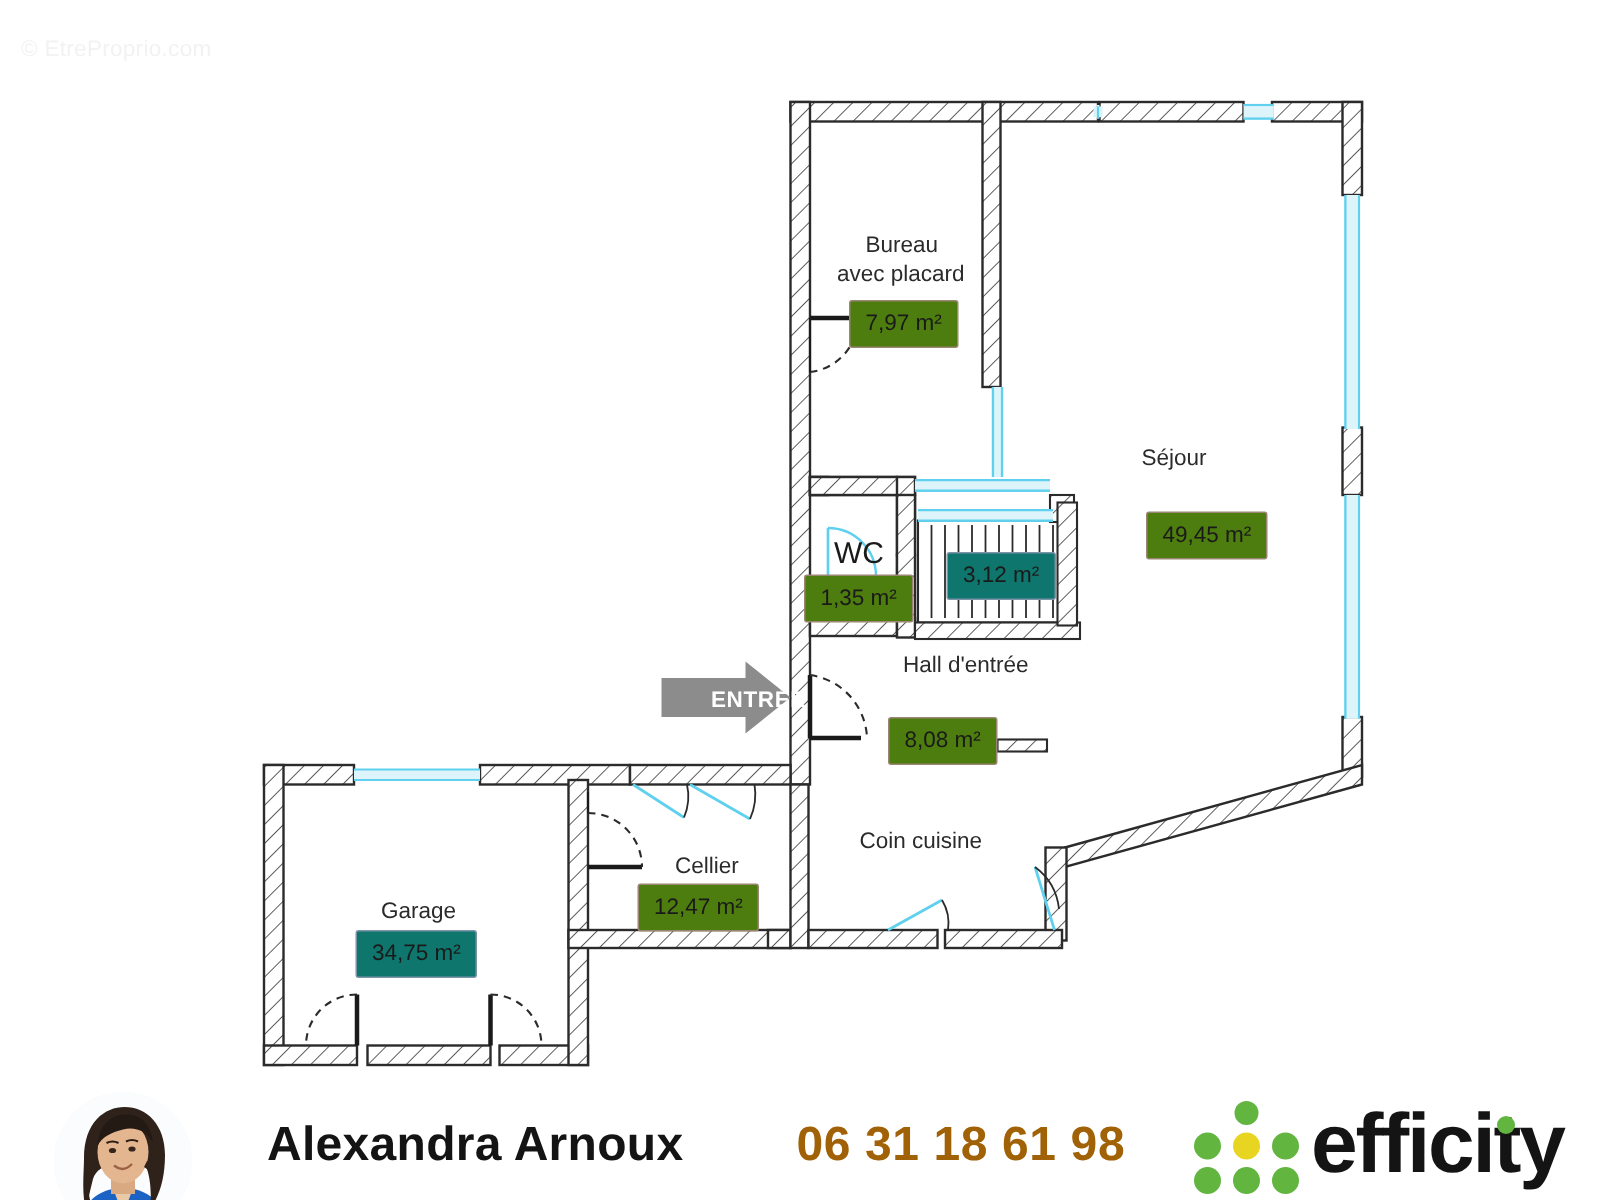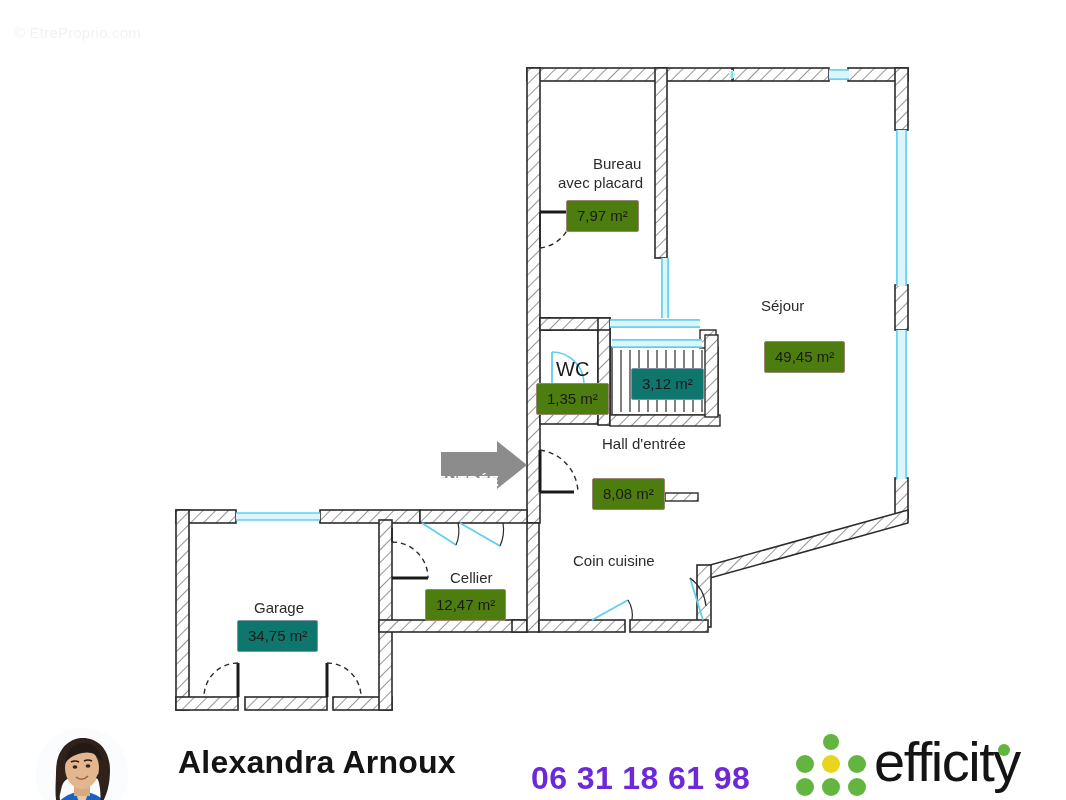--- a/index.html
+++ b/index.html
@@ -105,37 +105,36 @@
     color: #141414;
     white-space: nowrap;
   }
   #agent-phone {
     position: absolute;
     left: 531px;
     top: 18px;
     font-size: 32px;
     font-weight: bold;
     letter-spacing: .4px;
-    color: #6d28d9;
-    white-space: nowrap;
-    margin-top: 16px;
+    color: #a16207;
+    white-space: nowrap;
   }
   #brand {
     position: absolute;
     left: 795px;
     top: 6px;
     width: 271px;
     height: 66px;
   }
   #brand-word {
     position: absolute;
     left: 79px;
     top: 2px;
     font-size: 56px;
-    font-weight: normal;
+    font-weight: bold;
     letter-spacing: -1.5px;
     color: #141414;
     line-height: 1;
     white-space: nowrap;
   }
 </style>
 </head>
 <body>
 
 <div id="watermark">© EtreProprio.com</div>
@@ -338,21 +337,21 @@
 
   <g fill="url(#hatch)" stroke="#2b2b2b" stroke-width="1.4">
     <rect x="665" y="493" width="33" height="8"></rect>
   </g>
 
   <g>
     <polygon points="441,452 497,452 497,441 527,465 497,489 497,478 441,478" fill="#8c8c8c" stroke="none"></polygon>
   </g>
 </svg>
 
-<div class="room-name" style="left:577px; top:156px;margin-left:16px;">Bureau</div>
+<div class="room-name" style="left:577px; top:156px;">Bureau</div>
 <div class="room-name" style="left:558px; top:175px;">avec placard</div>
 <div class="area-chip beige" style="left:566px; top:200px;">7,97 m²</div>
 
 <div class="room-name" style="left:761px; top:298px;">Séjour</div>
 <div class="area-chip beige" style="left:764px; top:341px;">49,45 m²</div>
 
 <div class="wc-label" style="left:556px; top:359px;">WC</div>
 <div class="area-chip beige" style="left:536px; top:383px;">1,35 m²</div>
 
 <div class="area-chip blue" style="left:631px; top:368px;">3,12 m²</div>
@@ -361,21 +360,21 @@
 <div class="area-chip beige" style="left:592px; top:478px;">8,08 m²</div>
 
 <div class="room-name" style="left:573px; top:553px;text-align:right;">Coin cuisine</div>
 
 <div class="room-name" style="left:450px; top:570px;">Cellier</div>
 <div class="area-chip beige" style="left:425px; top:589px;">12,47 m²</div>
 
 <div class="room-name" style="left:254px; top:600px;">Garage</div>
 <div class="area-chip blue" style="left:237px; top:620px;">34,75 m²</div>
 
-<div class="entree-label" style="left:436px; top:458px;margin-top:14px;">ENTRÉE</div>
+<div class="entree-label" style="left:474px; top:458px;">ENTRÉE</div>
 
 <div id="banner">
 
   <div id="avatar">
     <svg viewBox="0 0 92 92" width="92" height="92" xmlns="http://www.w3.org/2000/svg">
       <rect width="92" height="92" fill="#fbfcfd"></rect>
 
       <path d="M 16 92 C 18 72 32 64 46 64 C 60 64 74 72 76 92 Z" fill="#1a62c4"></path>
       <path d="M 40 66 L 46 82 L 52 66 Z" fill="#e8c9a8"></path>
 

